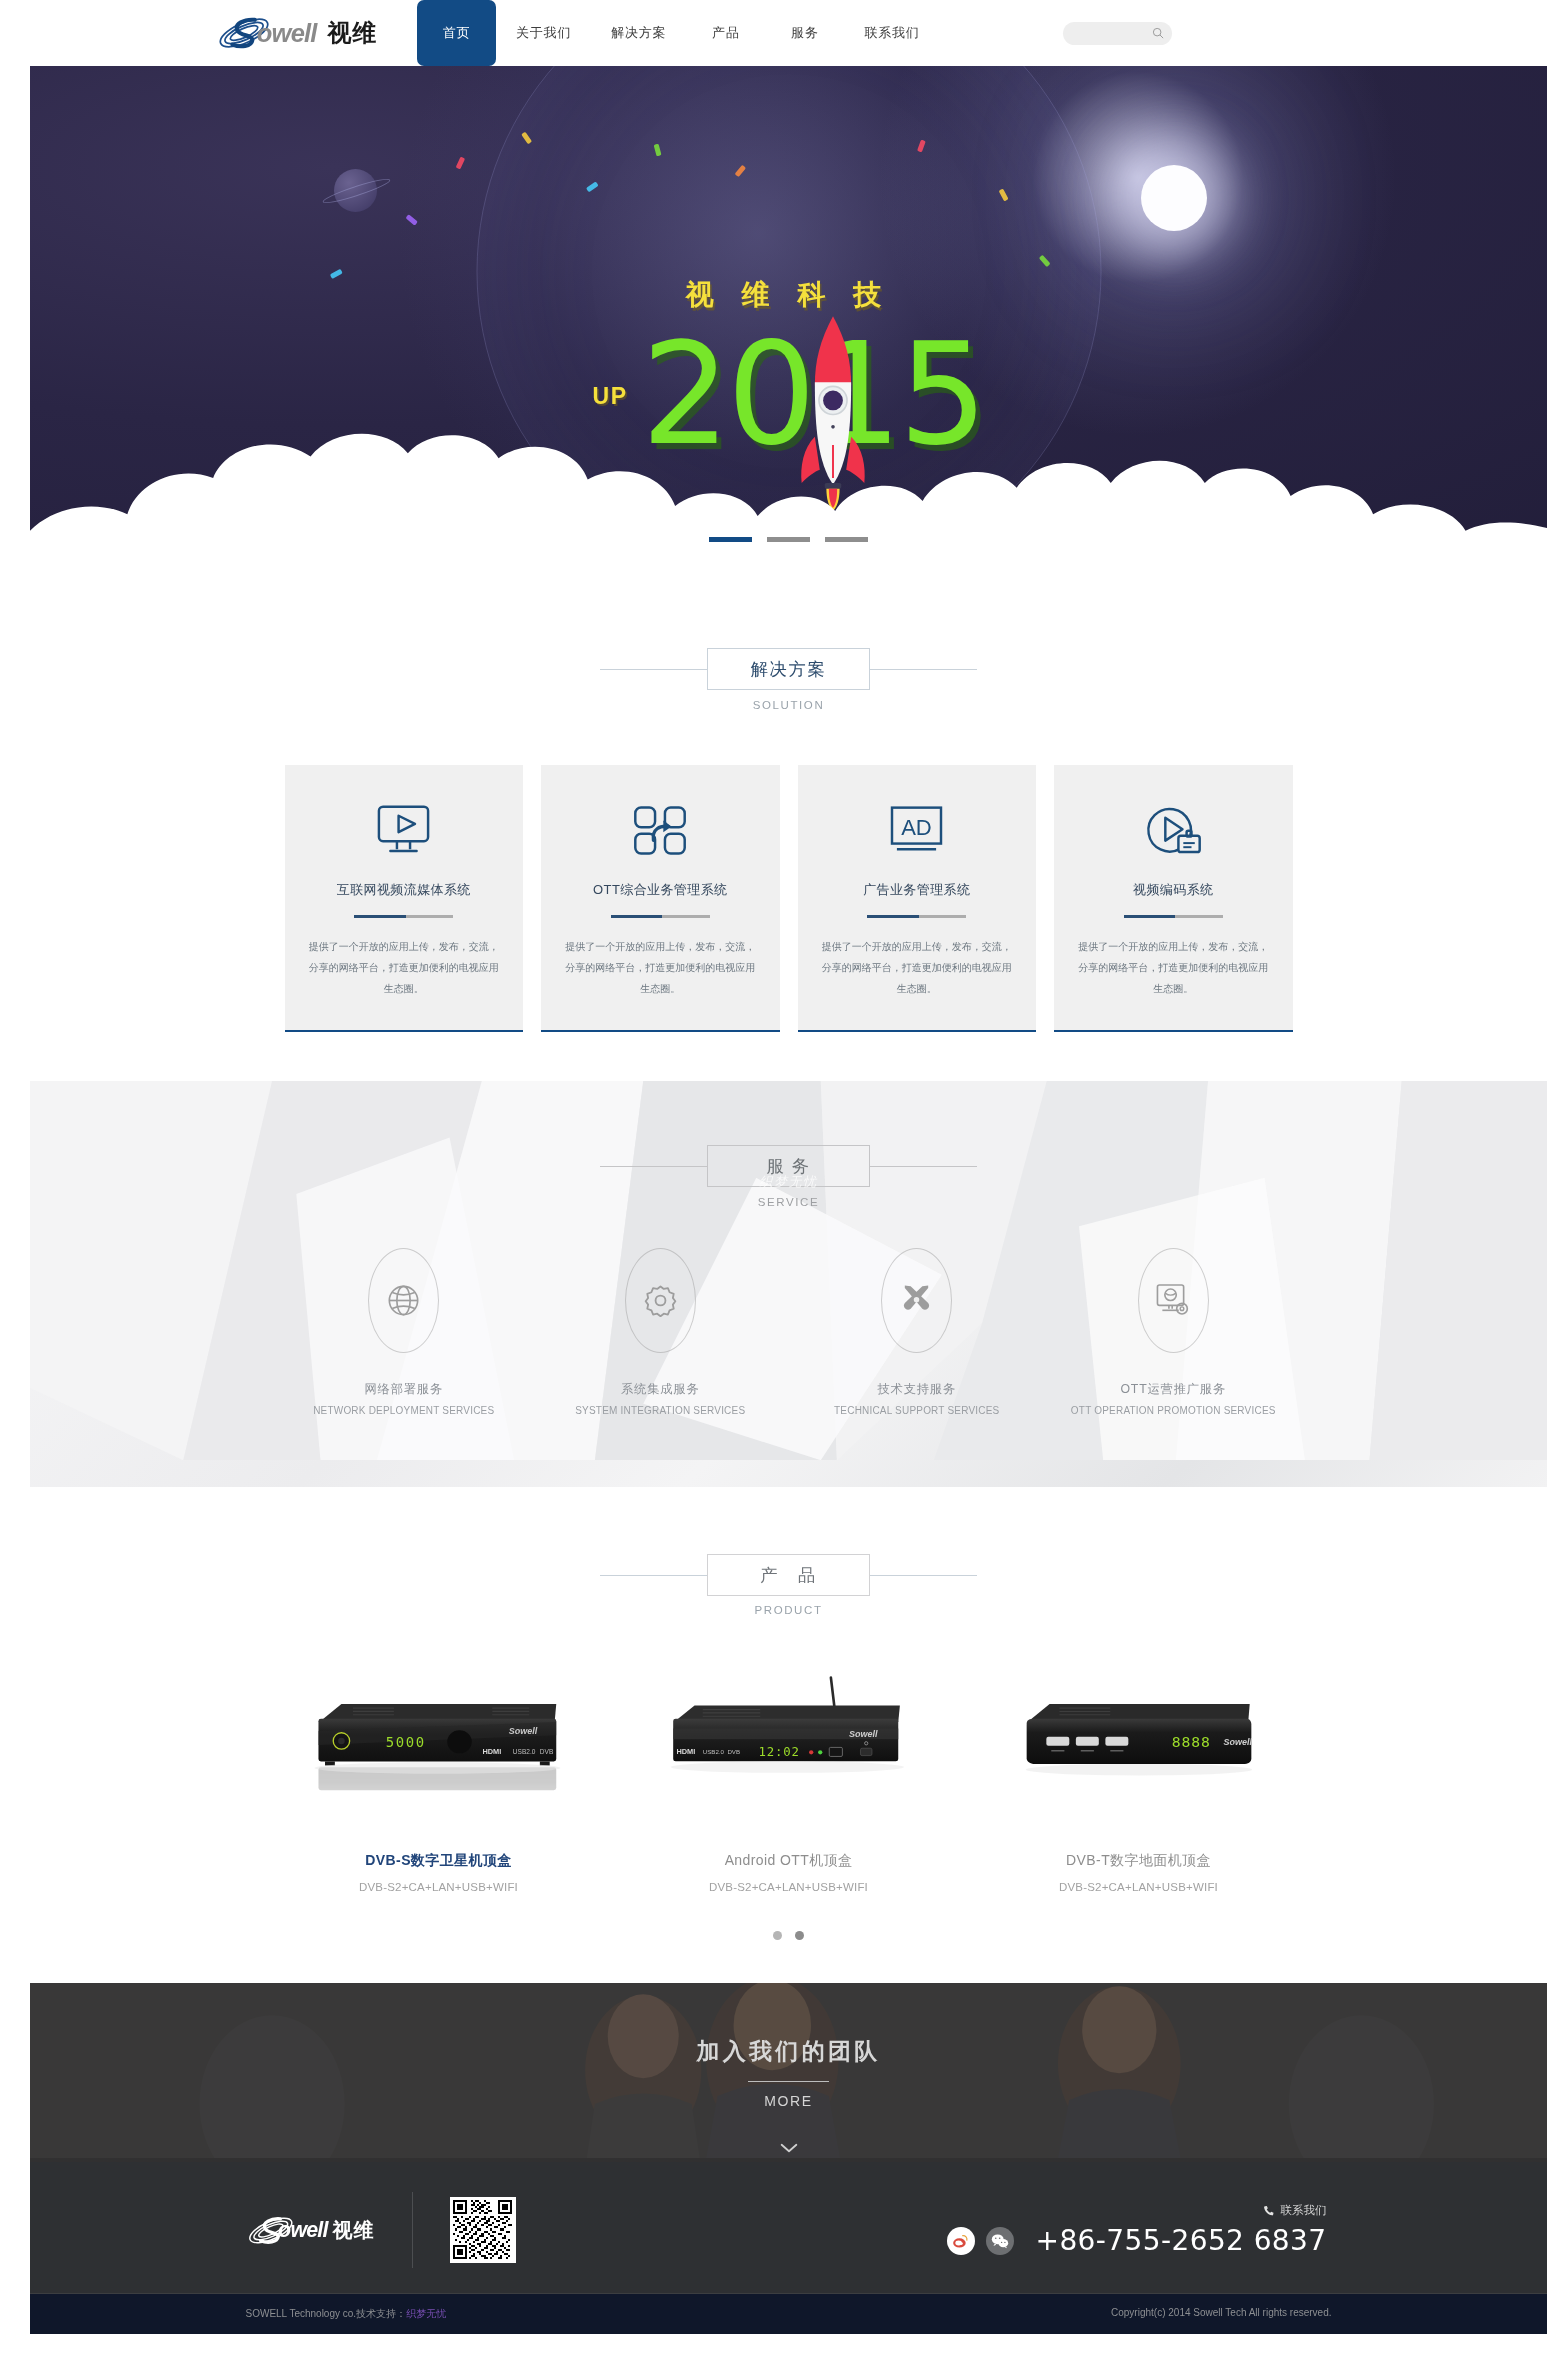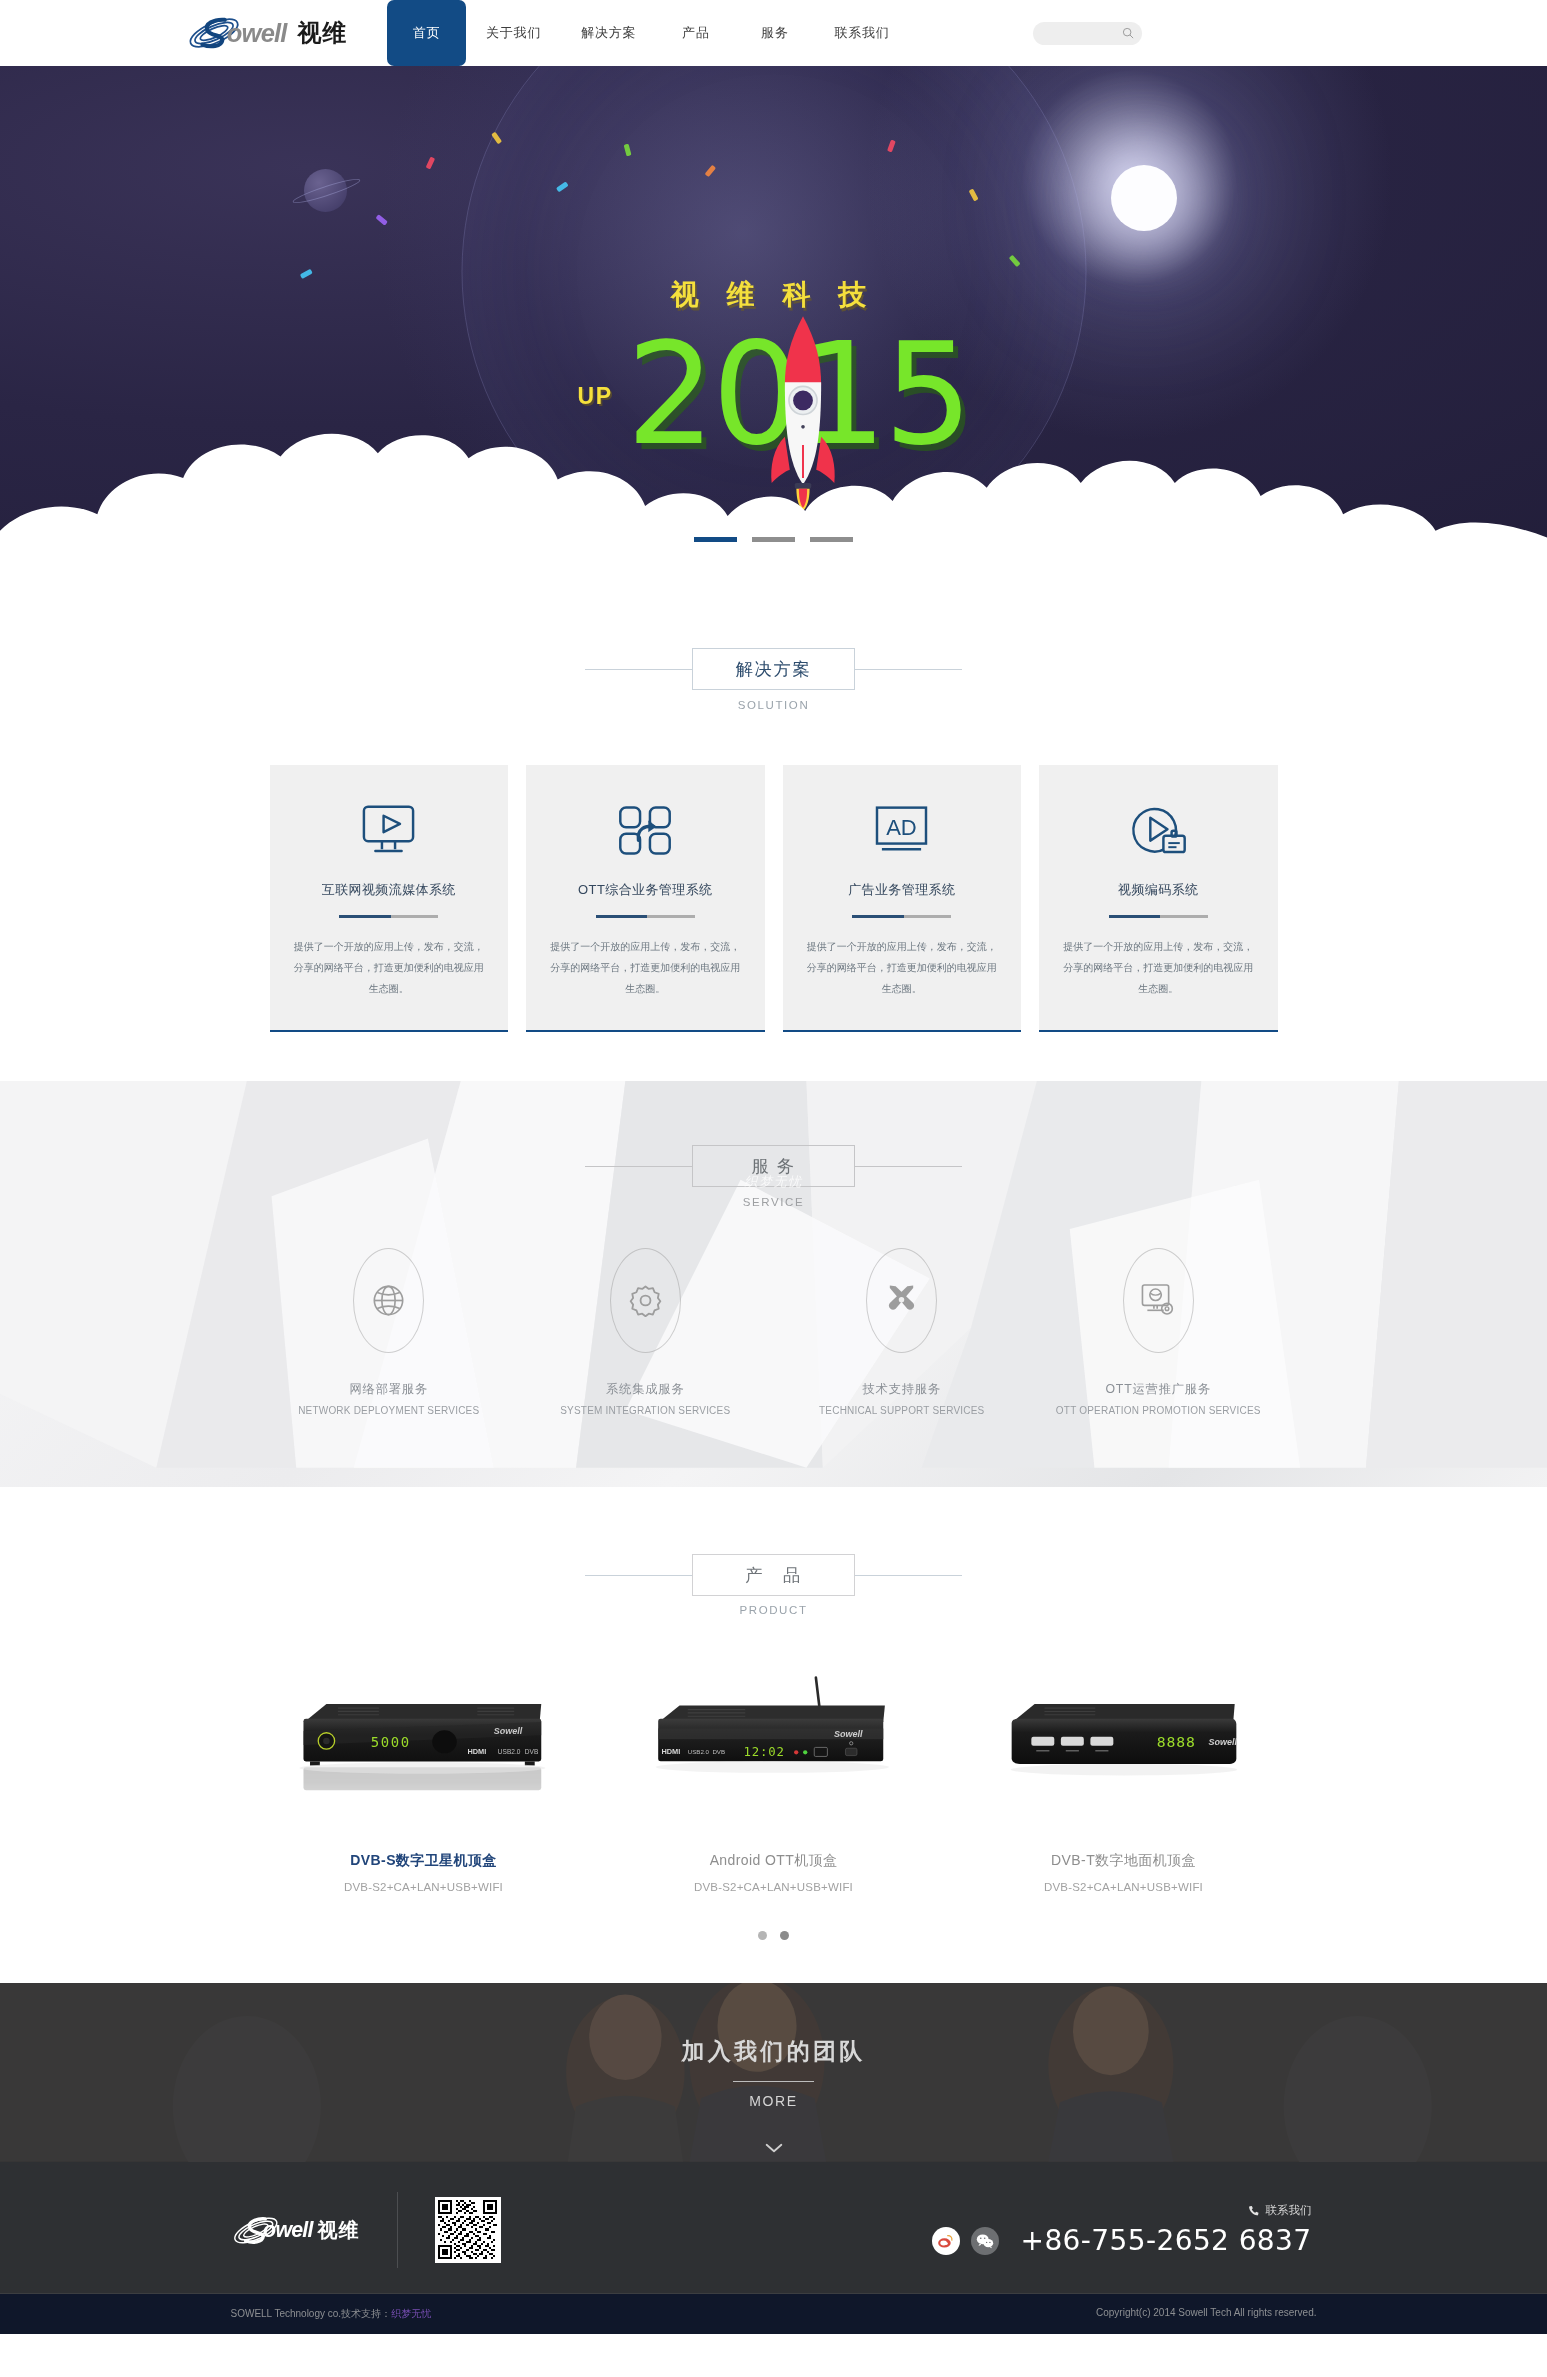--- a/index.html
+++ b/index.html
@@ -1,21 +1,21 @@
 <!DOCTYPE html>
 <html style="font-size:13px"><head>
 <meta charset="utf-8">
 <style>
   * { margin:0; padding:0; box-sizing:border-box; }
   html,body { width:1547px; }
   body {
     font-family:"Liberation Sans","DejaVu Sans",sans-serif;
     background:#fff; color:#333; -webkit-font-smoothing:antialiased;
   }
-  .page { width:1547px; position:relative; overflow:hidden; }
+  .page { width:1547px; position:relative; overflow:hidden;padding-left:30px; }
 
   
   .header {
     height:66px; background:#ffffff; display:flex; align-items:stretch;
     position:relative; z-index:50;
   }
   .header-inner { width:1547px; display:flex; align-items:stretch; }
   .logo-wrap {
     width:387px; display:flex; align-items:center; justify-content:flex-end;
     padding-right:40px;

